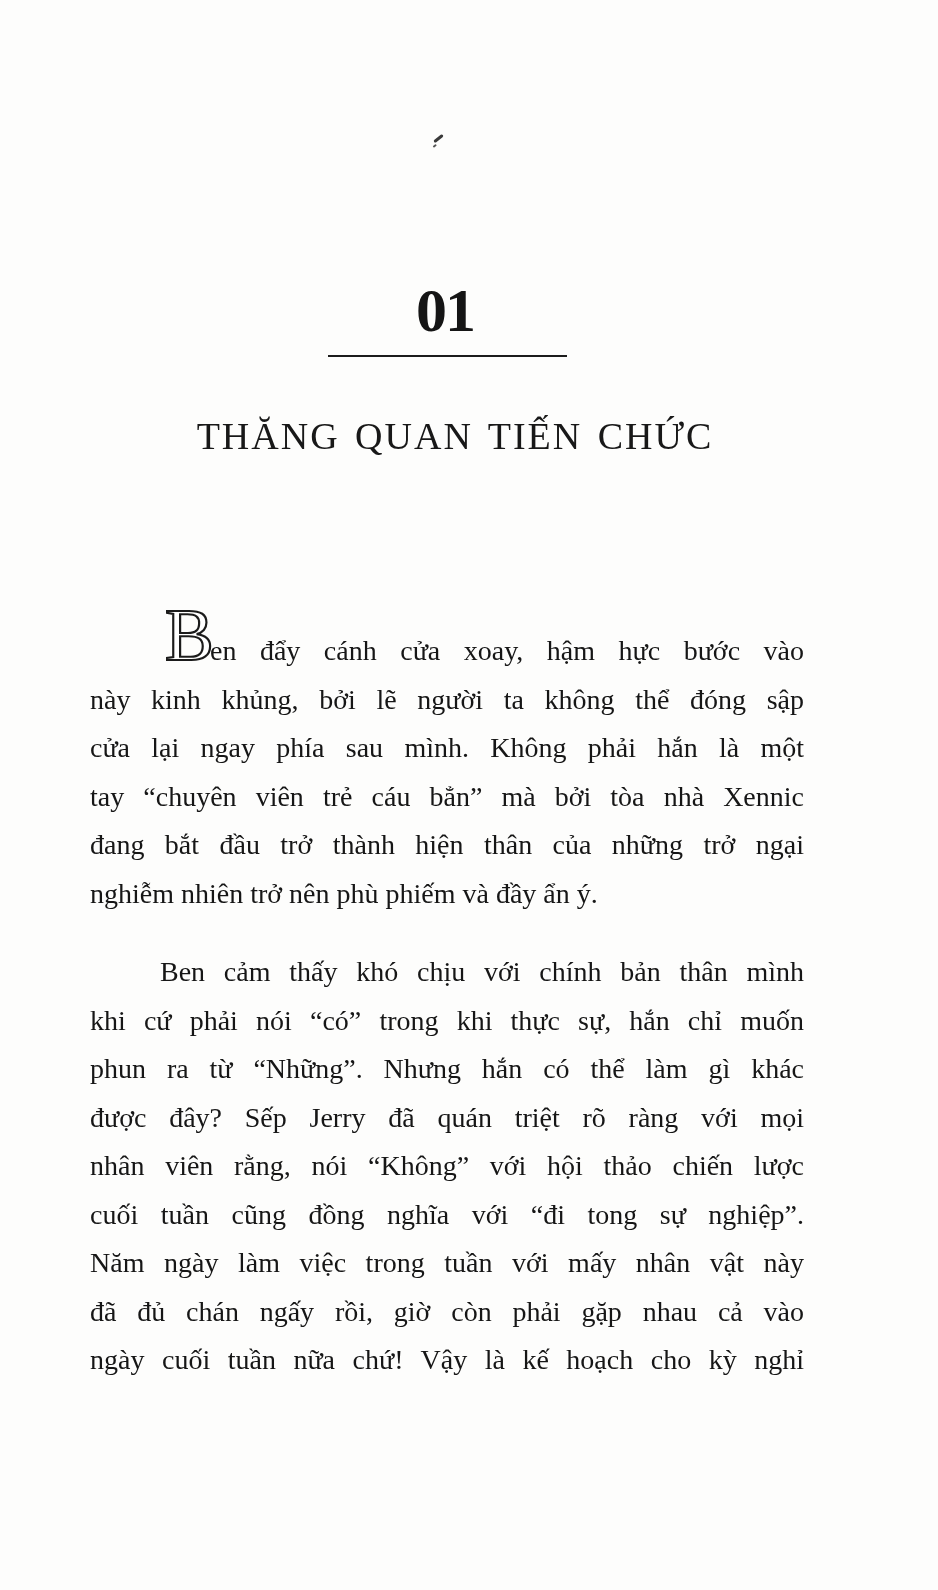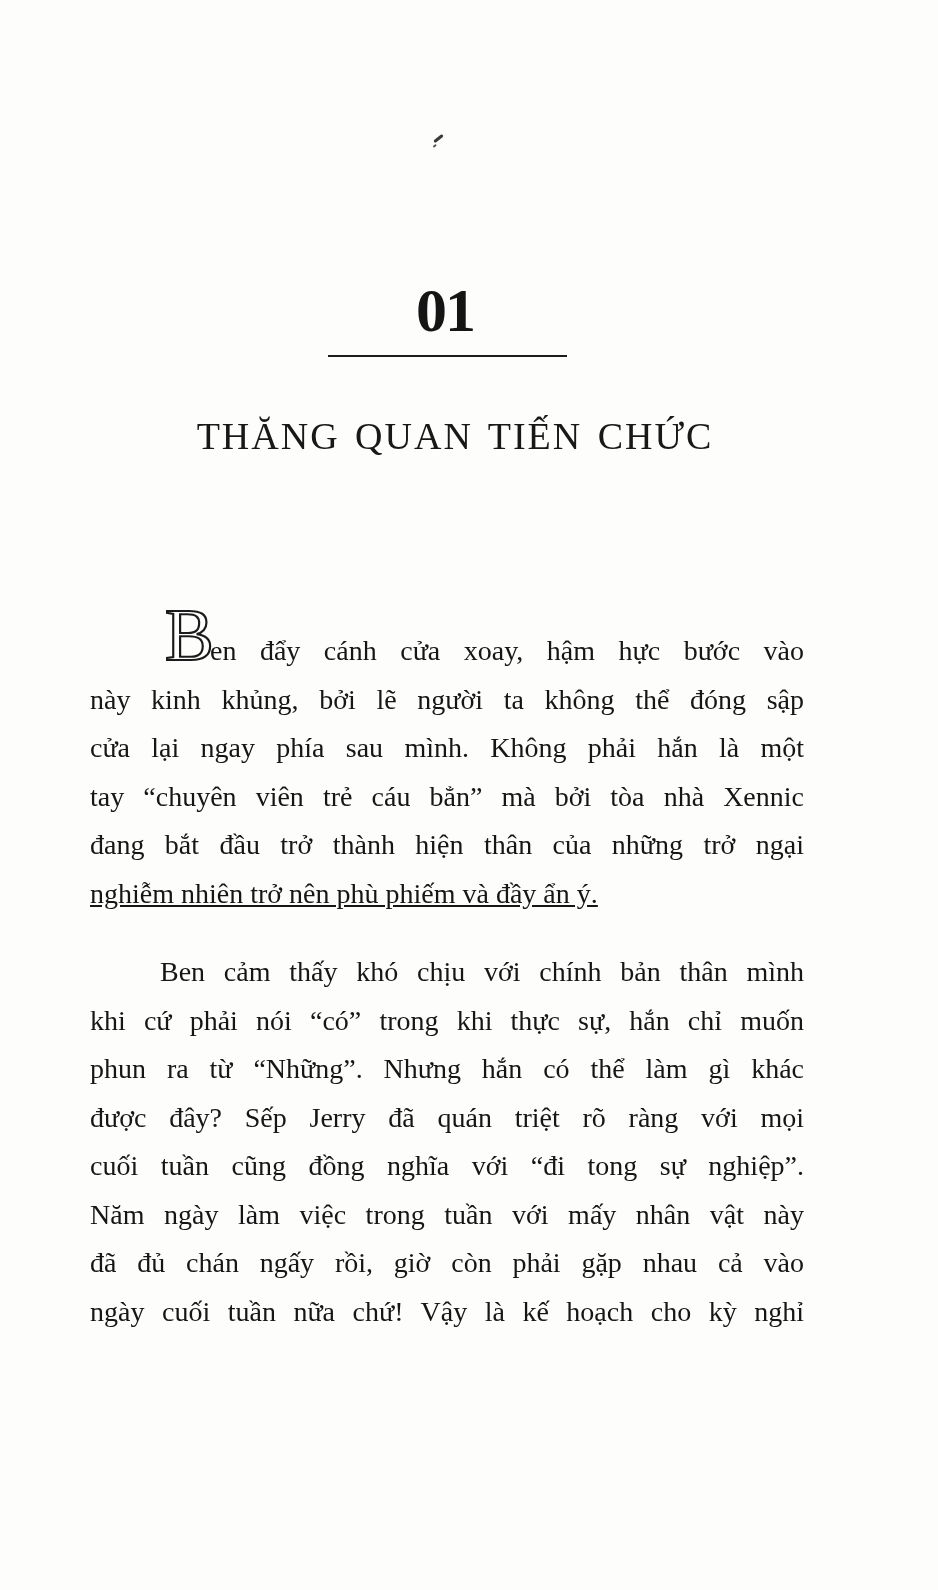--- a/index.html
+++ b/index.html
@@ -85,21 +85,20 @@
   .tline {
     text-align: justify;
     text-align-last: justify;
     white-space: normal;
     height: 48.5px;
     overflow: visible;
   }
   .tline.last-line {
     text-align: left;
     text-align-last: left;
-    text-decoration: underline;
   }
   .tline.dropcap-line { text-indent: 120px; }
   .tline.indent-line { text-indent: 70px; }
   .dropcap {
     position: absolute;
     left: 163px;
     top: 604px;
     width: 52px;
     height: 64px;
     overflow: visible;
@@ -131,20 +130,21 @@
       <div class="tline">tay “chuyên viên trẻ cáu bẳn” mà bởi tòa nhà Xennic</div>
       <div class="tline">đang bắt đầu trở thành hiện thân của những trở ngại</div>
       <div class="tline last-line">nghiễm nhiên trở nên phù phiếm và đầy ẩn ý.</div>
     </div>
 
     <div class="para">
       <div class="tline indent-line">Ben cảm thấy khó chịu với chính bản thân mình</div>
       <div class="tline">khi cứ phải nói “có” trong khi thực sự, hắn chỉ muốn</div>
       <div class="tline">phun ra từ “Những”. Nhưng hắn có thể làm gì khác</div>
       <div class="tline">được đây? Sếp Jerry đã quán triệt rõ ràng với mọi</div>
+      <div class="tline">nhân viên rằng, nói “Không” với hội thảo chiến lược</div>
       <div class="tline">cuối tuần cũng đồng nghĩa với “đi tong sự nghiệp”.</div>
       <div class="tline">Năm ngày làm việc trong tuần với mấy nhân vật này</div>
       <div class="tline">đã đủ chán ngấy rồi, giờ còn phải gặp nhau cả vào</div>
       <div class="tline">ngày cuối tuần nữa chứ! Vậy là kế hoạch cho kỳ nghỉ</div>
     </div>
 
   </div>
 
 </div>
 

